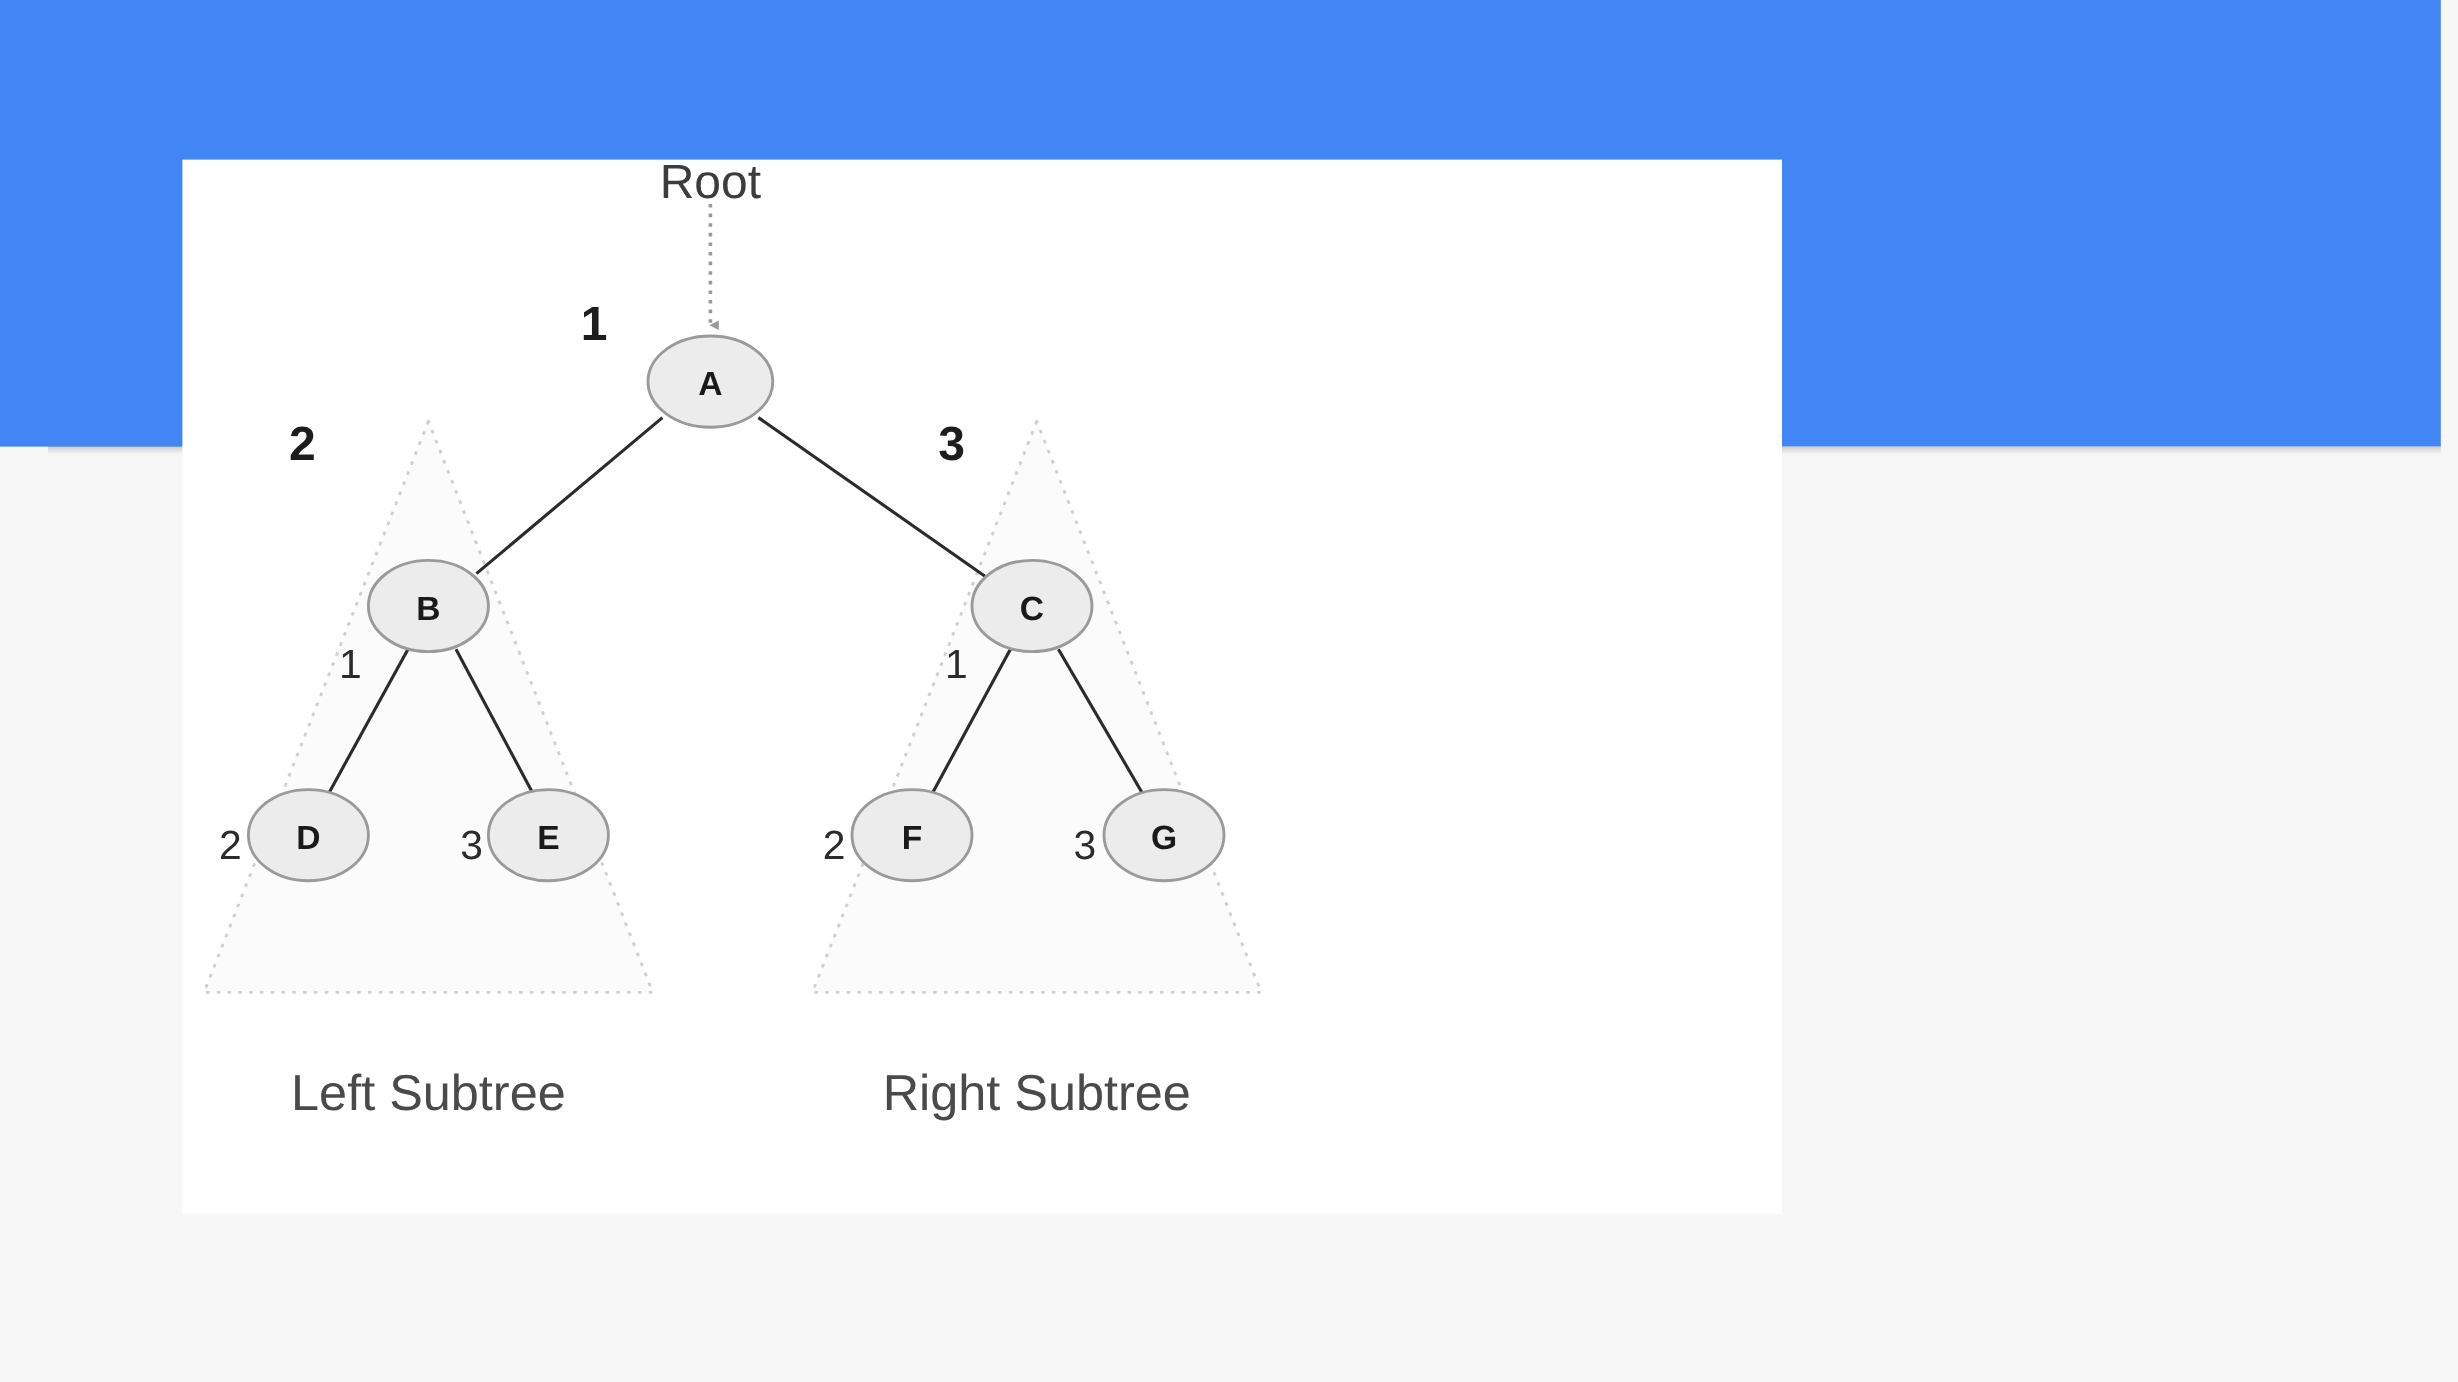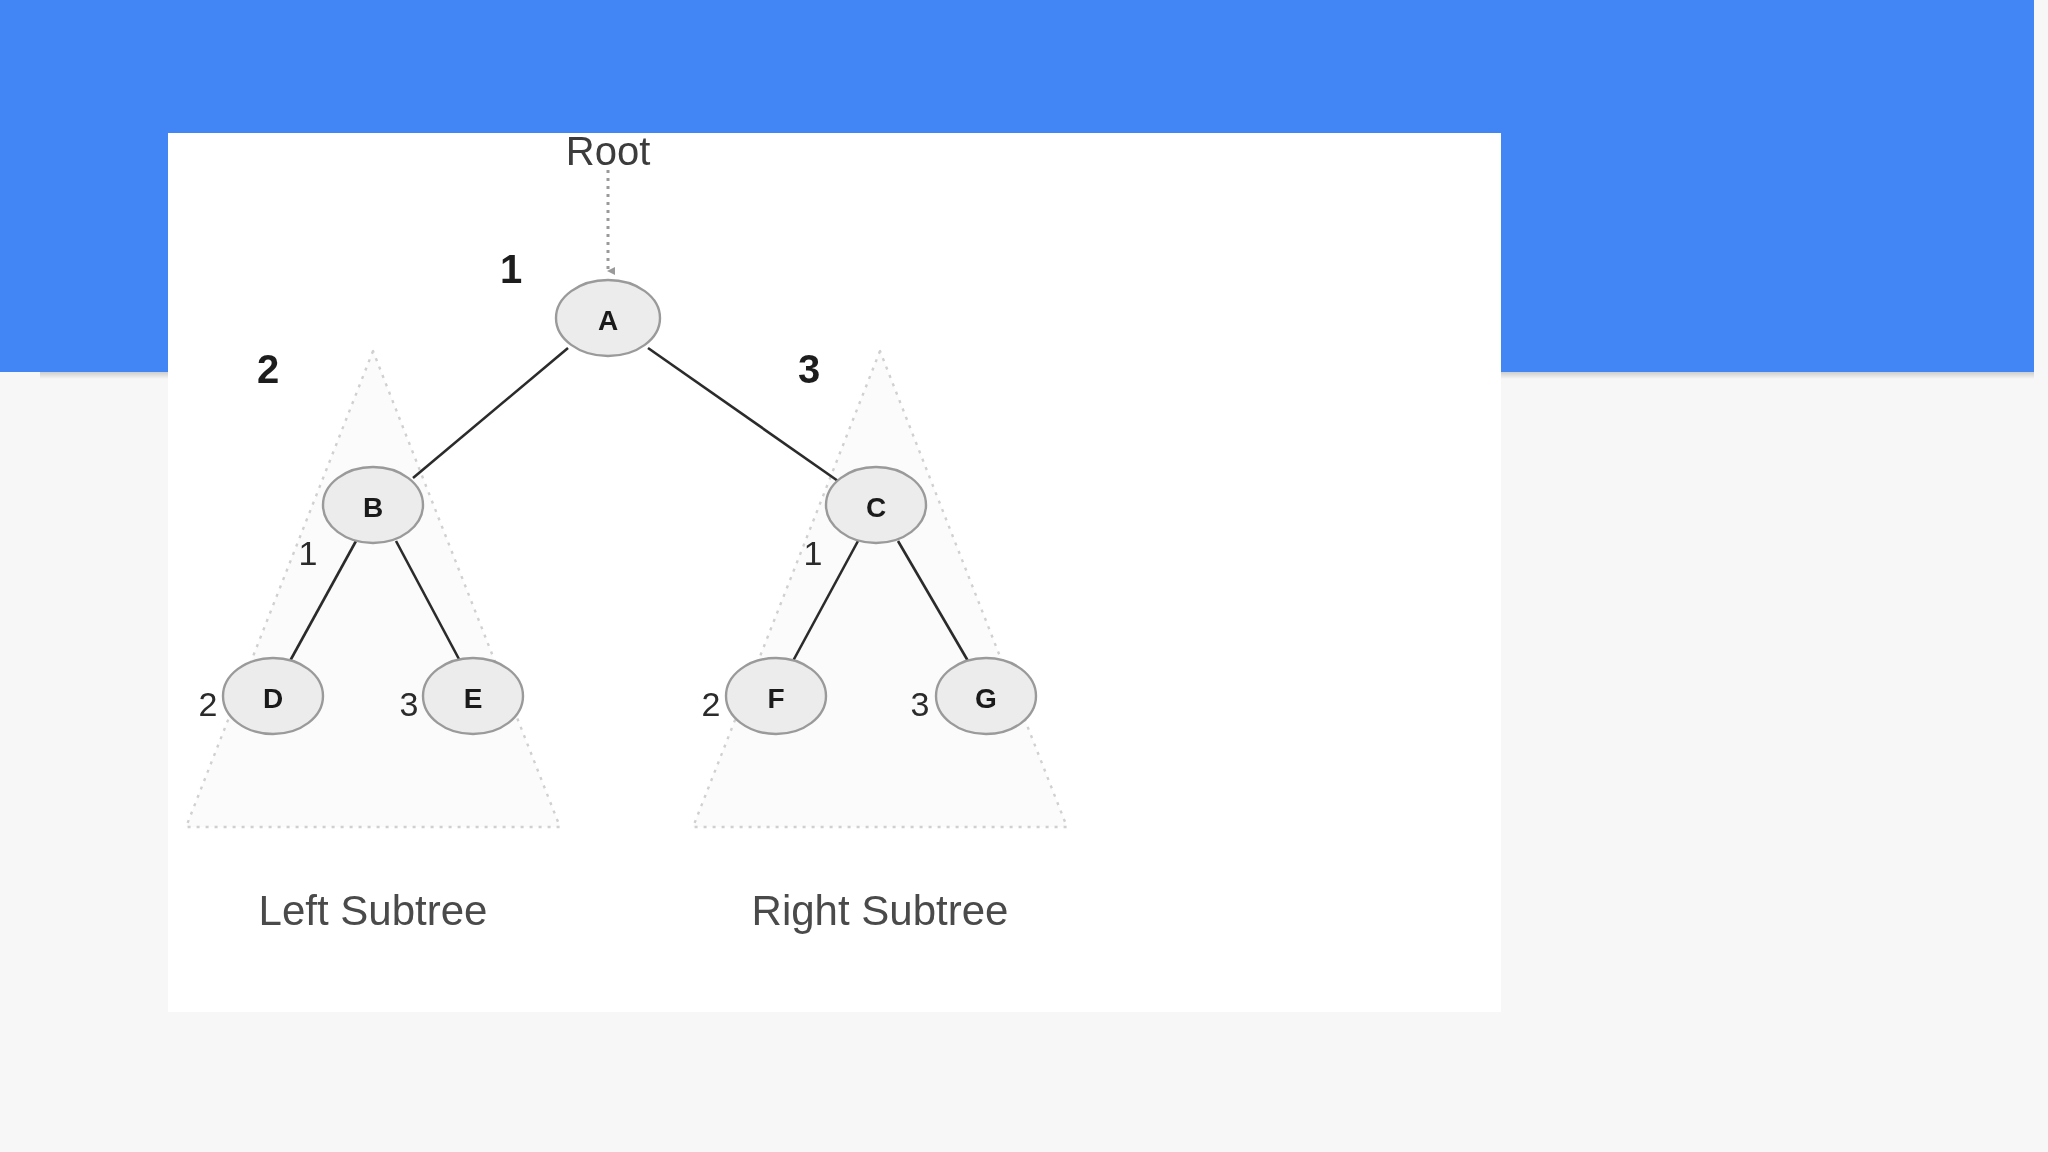--- a/index.html
+++ b/index.html
@@ -42,21 +42,21 @@
     left: 40px;
     top: 372px;
     width: 1994px;
     height: 7px;
     background: linear-gradient(to bottom, rgba(0,0,0,0.17), rgba(0,0,0,0));
   }
 
   
   .image-panel {
     position: absolute;
-    left: 168px;
+    left: 152px;
     top: 133px;
     width: 1333px;
     height: 879px;
     background: #ffffff;
     overflow: hidden;
   }
 
   .diagram-svg {
     position: absolute;
     left: 0;

